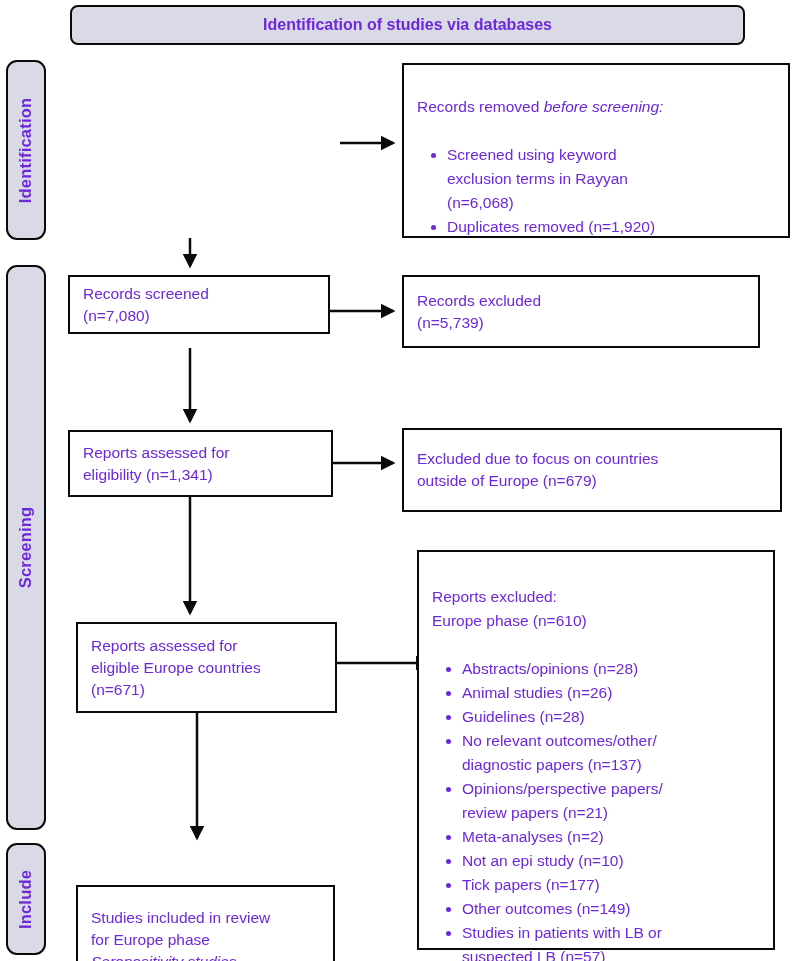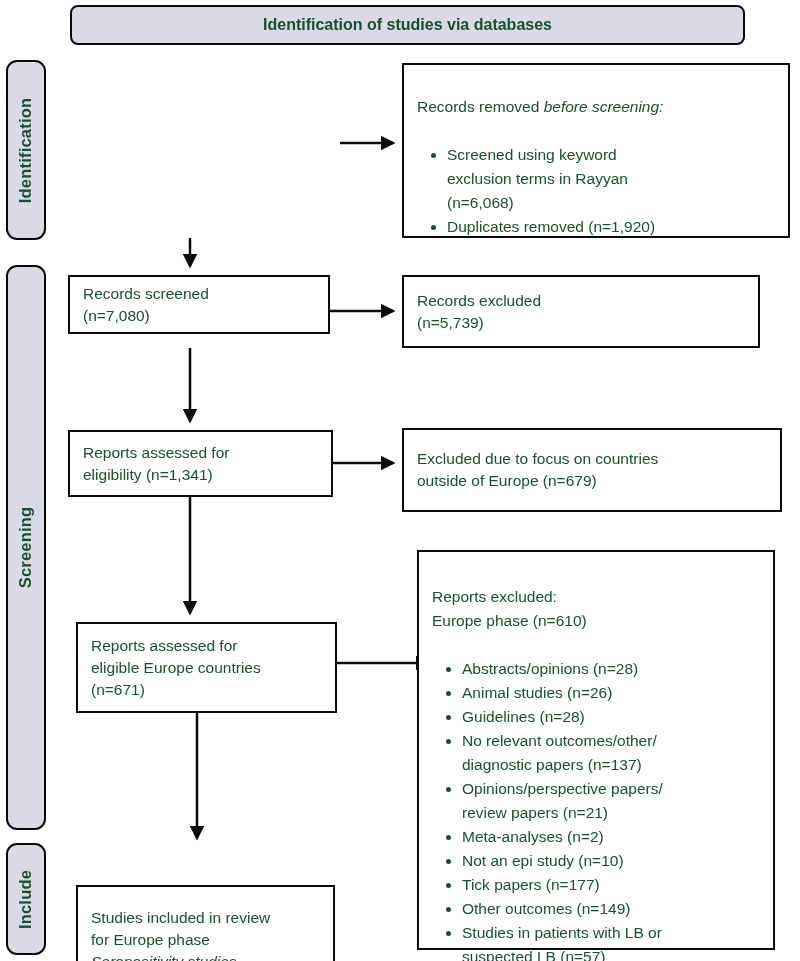--- a/index.html
+++ b/index.html
@@ -1,18 +1,18 @@
 <!DOCTYPE html>
 <html style="--stage-fill: #DAD9E6;"><head>
 <meta charset="utf-8">
 <style>
   html,body { margin:0; padding:0; background:#ffffff; }
   .canvas {
     position:relative; width:800px; height:961px; overflow:hidden;
-    background:#ffffff; color:#14532d;
+    background:#ffffff; color:#6d28d9;
     font-family:"Liberation Sans", sans-serif;
   }
   .arrows { position:absolute; left:0; top:0; width:800px; height:961px; }
 
   .stage-header {
     position:absolute; left:70px; top:5px; width:675px; height:40px;
     background:var(--stage-fill,#DAD9E6); border:2.5px solid #0a0a0a; border-radius:8px;
     box-sizing:border-box; display:flex; align-items:center; justify-content:center;
     font-weight:bold; font-size:16px;
   }

